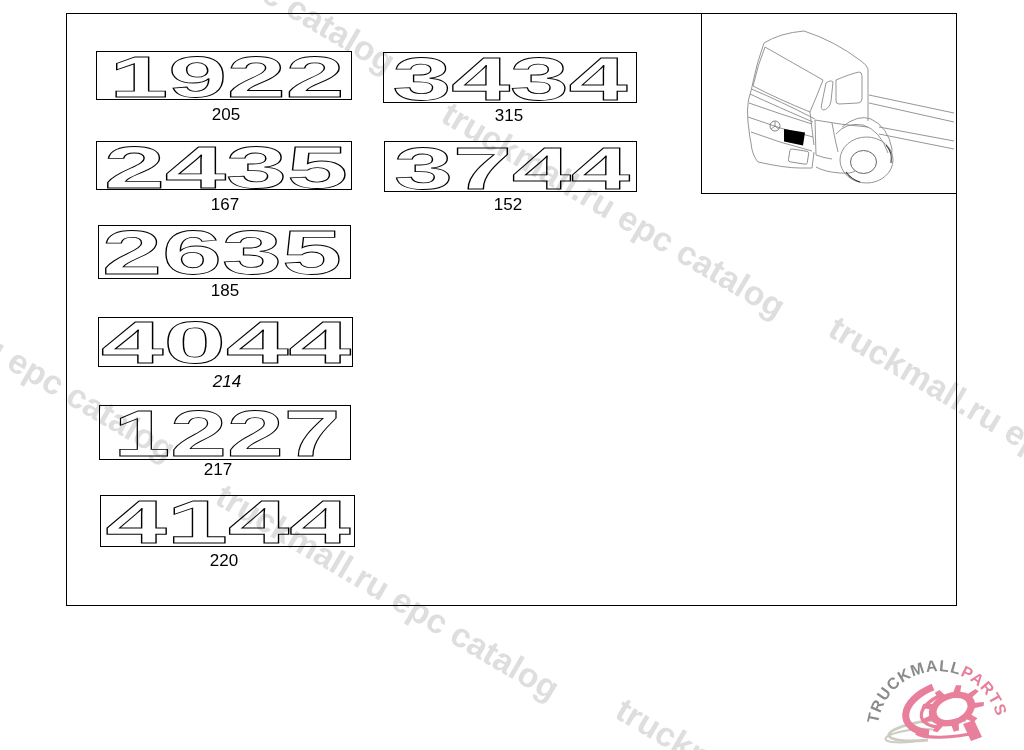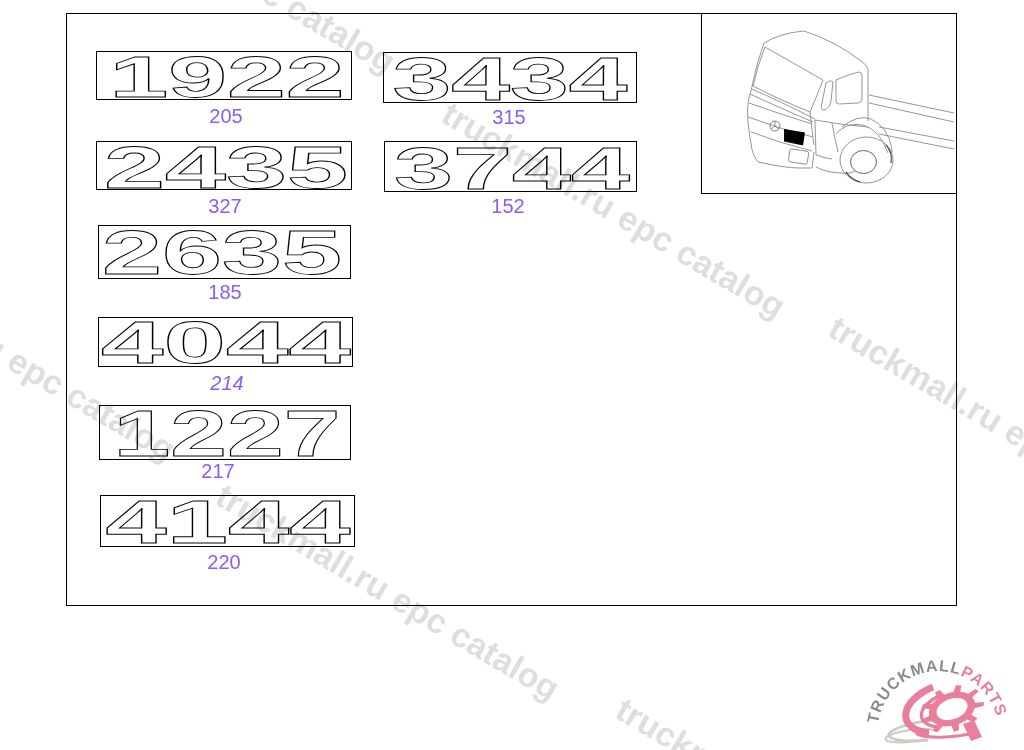--- a/index.html
+++ b/index.html
@@ -1,21 +1,21 @@
 <!DOCTYPE html>
 <html><head>
 <meta charset="utf-8">
 <style>
   html,body{margin:0;padding:0;background:#ffffff;}
   body{width:1024px;height:750px;position:relative;overflow:hidden;
        font-family:"Liberation Sans", sans-serif;}
   .wm{position:absolute;white-space:nowrap;color:#dedede;font-weight:bold;
       font-size:34px;transform-origin:0 0;z-index:1;}
   .box{position:absolute;border:1px solid #000;z-index:2;}
-  .lbl{position:absolute;z-index:2;font-size:20px;color:#8b5cf6;
+  .lbl{position:absolute;z-index:2;font-size:17px;color:#000000;
        transform:translateX(-50%);}
   svg{position:absolute;z-index:2;overflow:visible;}
 </style>
 </head>
 <body>
 
 <div class="wm" style="left:65px;top:-151px;transform:rotate(30.5deg);">truckmall.ru epc catalog</div>
 
 <div class="wm" style="left:455px;top:94px;transform:rotate(30.5deg);">truckmall.ru epc catalog</div>
 
@@ -43,21 +43,21 @@
 <text x="127" y="48" text-anchor="middle" font-family="Liberation Sans" font-size="62" font-weight="bold" fill="none" stroke="#000" stroke-width="0.8" textLength="235" lengthAdjust="spacingAndGlyphs">3434</text>
 </svg>
 
 <div class="lbl" style="left:509px;top:106px;">315</div>
 
 <svg style="left:96px;top:141px;" width="256" height="49" viewBox="0 0 256 49">
 <rect x="0.5" y="0.5" width="255" height="48" fill="none" stroke="#000"></rect>
 <text x="130" y="47" text-anchor="middle" font-family="Liberation Sans" font-size="60" font-weight="bold" fill="none" stroke="#000" stroke-width="0.8" textLength="244" lengthAdjust="spacingAndGlyphs">2435</text>
 </svg>
 
-<div class="lbl" style="left:225px;top:195px;">327</div>
+<div class="lbl" style="left:225px;top:195px;">167</div>
 
 <svg style="left:384px;top:141px;" width="253" height="51" viewBox="0 0 253 51">
 <rect x="0.5" y="0.5" width="252" height="50" fill="none" stroke="#000"></rect>
 <text x="128" y="48" text-anchor="middle" font-family="Liberation Sans" font-size="60" font-weight="bold" fill="none" stroke="#000" stroke-width="0.8" textLength="236" lengthAdjust="spacingAndGlyphs">3744</text>
 </svg>
 
 <div class="lbl" style="left:508px;top:195px;">152</div>
 
 <svg style="left:98px;top:225px;" width="253" height="54" viewBox="0 0 253 54">
 <rect x="0.5" y="0.5" width="252" height="53" fill="none" stroke="#000"></rect>

